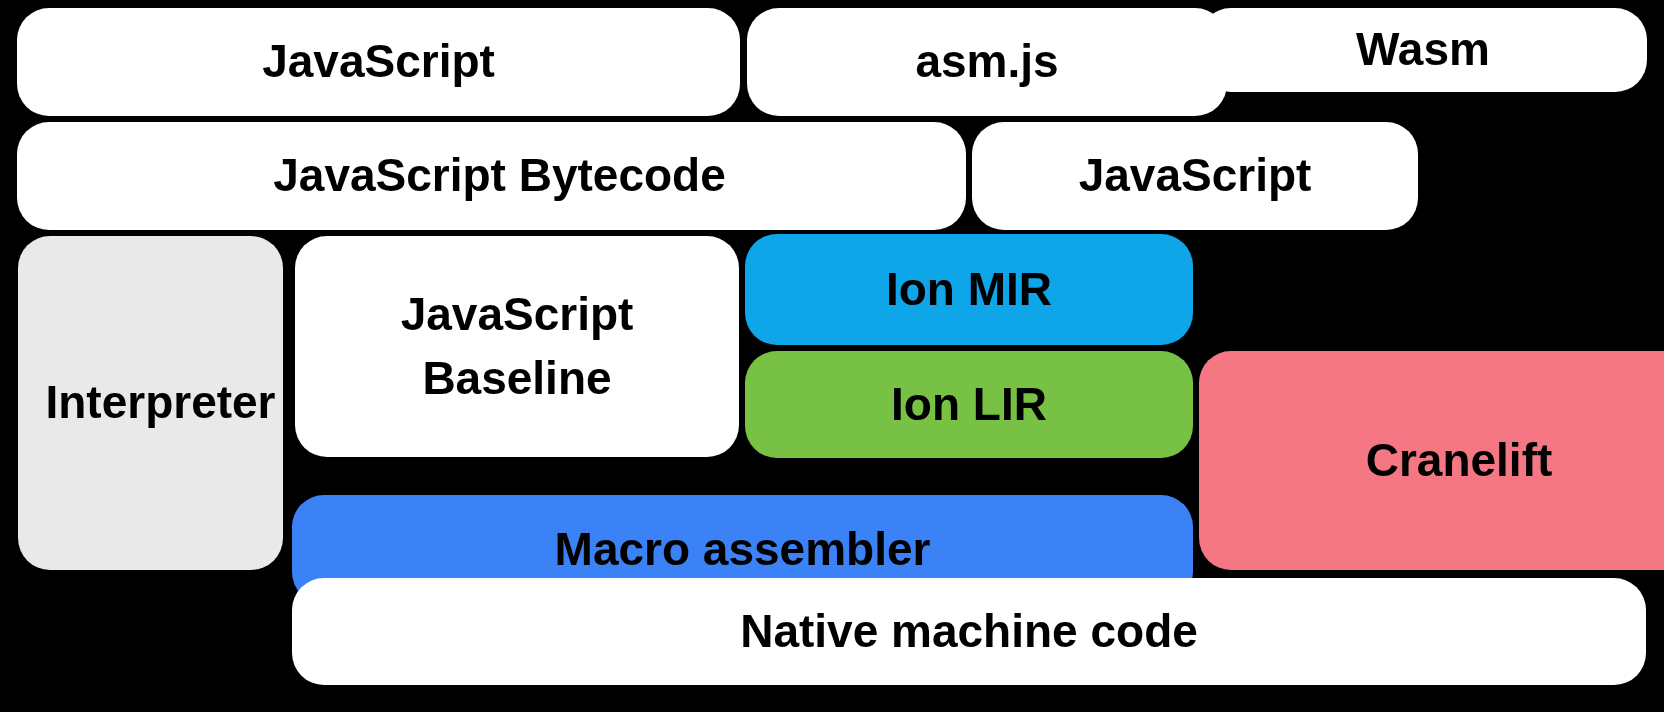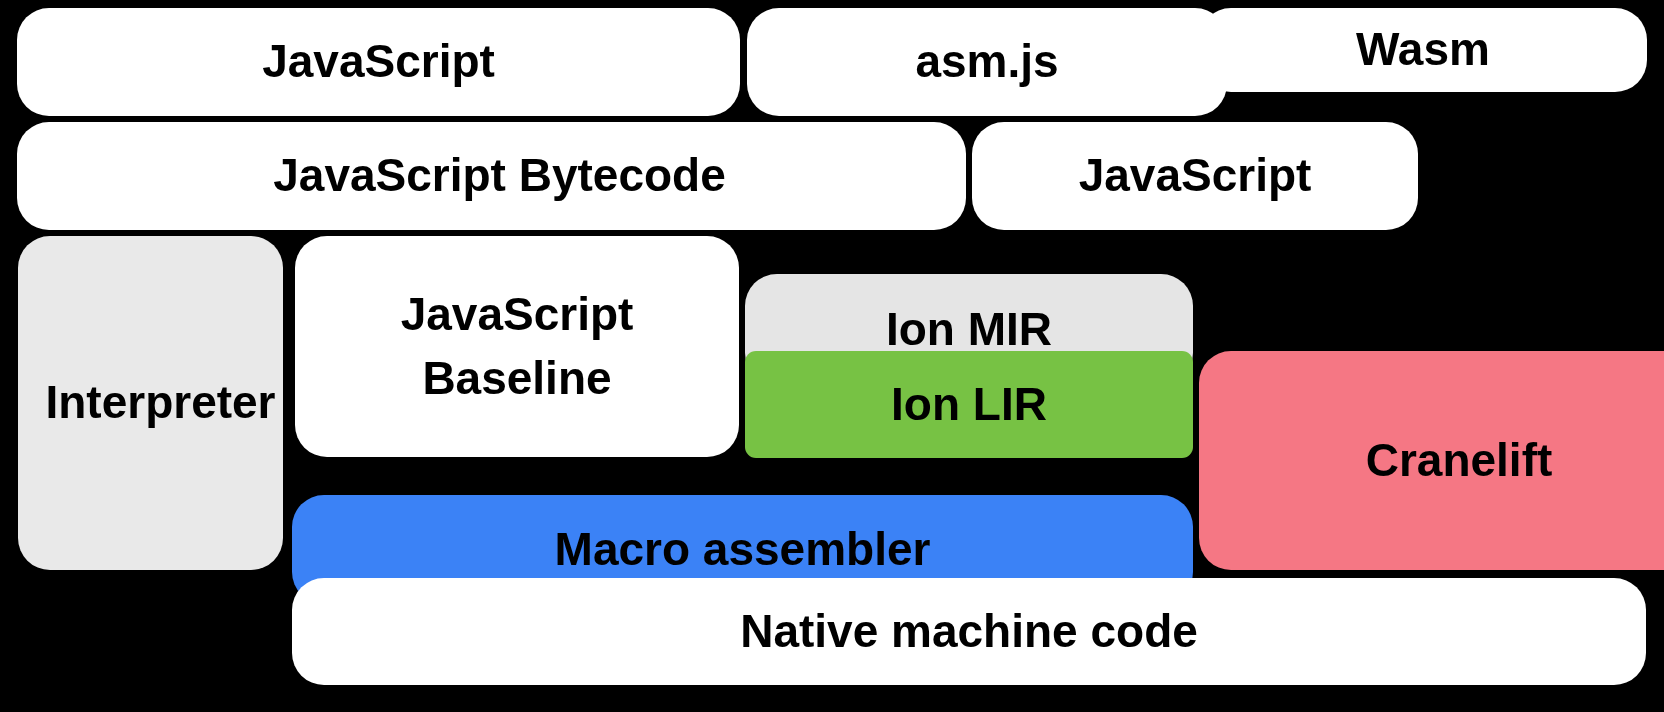--- a/index.html
+++ b/index.html
@@ -32,21 +32,21 @@
   }
   
   .n-javascript   { left: 17px;   top: 8px;   width: 723px;  height: 108px; }
   .n-asmjs        { left: 747px;  top: 8px;   width: 480px;  height: 108px; }
   .n-wasm         { left: 1199px; top: 8px;   width: 448px;  height: 84px; }
   .n-bytecode     { left: 17px;   top: 122px; width: 949px;  height: 108px; padding-left: 16px; }
   .n-baldrmonkey  { left: 972px;  top: 122px; width: 446px;  height: 108px; }
   .n-interpreter  { left: 18px;   top: 236px; width: 265px;  height: 334px; }
   .n-baseline     { left: 295px;  top: 236px; width: 444px;  height: 221px; }
   .n-ion-mir      { left: 745px;  top: 234px; width: 448px;  height: 111px; }
-  .n-ion-lir      { left: 745px;  top: 351px; width: 448px;  height: 107px; border-radius: 11px; }
+  .n-ion-lir      { left: 745px;  top: 351px; width: 448px;  height: 107px; }
   .n-cranelift    { left: 1199px; top: 351px; width: 520px;  height: 219px; }
   .n-macro        { left: 292px;  top: 463px; width: 901px;  height: 109px; }
   .n-native       { left: 292px;  top: 578px; width: 1354px; height: 107px; }
 </style>
 </head>
 <body>
 
 <div class="stage">
 
   <div class="node n-javascript" style="background: rgb(255, 255, 255);">JavaScript</div>
@@ -57,21 +57,21 @@
 
   <div class="node n-bytecode" style="background: rgb(255, 255, 255);">JavaScript Bytecode</div>
 
   <div class="node n-baldrmonkey" style="background: rgb(255, 255, 255);">JavaScript</div>
 
   <div class="node n-interpreter" style="background: rgb(233, 233, 233); padding-left: 20px;">Interpreter</div>
 
   <div class="node n-baseline" style="background: rgb(255, 255, 255);">JavaScript
 Baseline</div>
 
-  <div class="node n-ion-mir" style="background: #e5e5e5; margin-top: 40px;">Ion MIR</div>
+  <div class="node n-ion-mir" style="background: #0ea5e9;">Ion MIR</div>
 
   <div class="node n-ion-lir" style="background: rgb(119, 194, 68);">Ion LIR</div>
 
   <div class="node n-cranelift" style="background: rgb(245, 119, 132);">Cranelift</div>
 
   <div class="node n-macro" style="background: #3b82f6; margin-top: 32px;">Macro assembler</div>
 
   <div class="node n-native" style="background: rgb(255, 255, 255);">Native machine code</div>
 
 </div>

